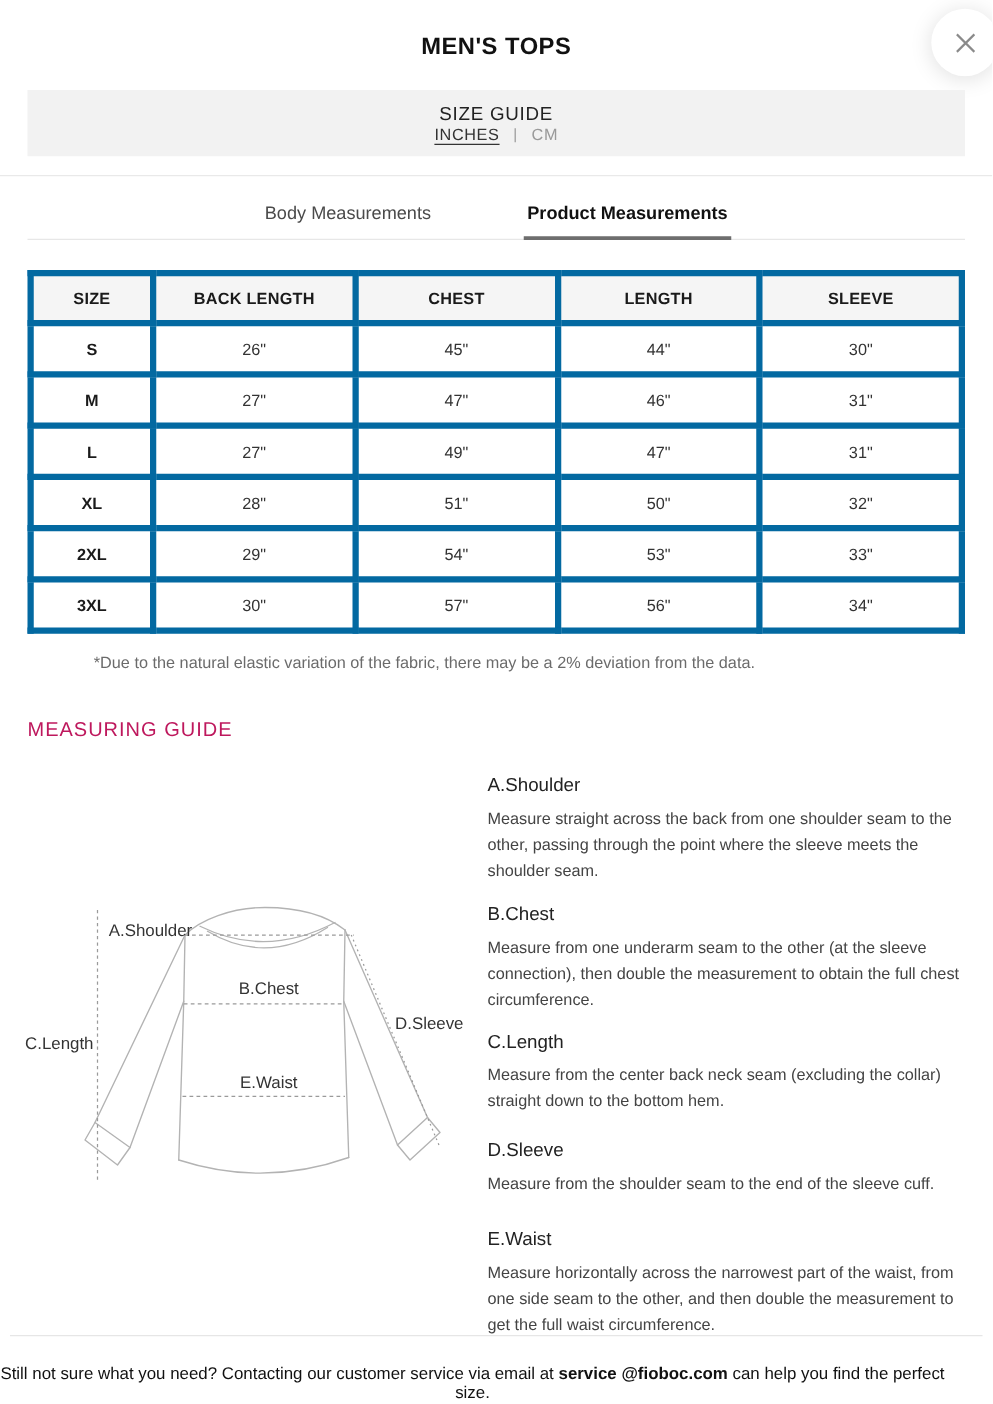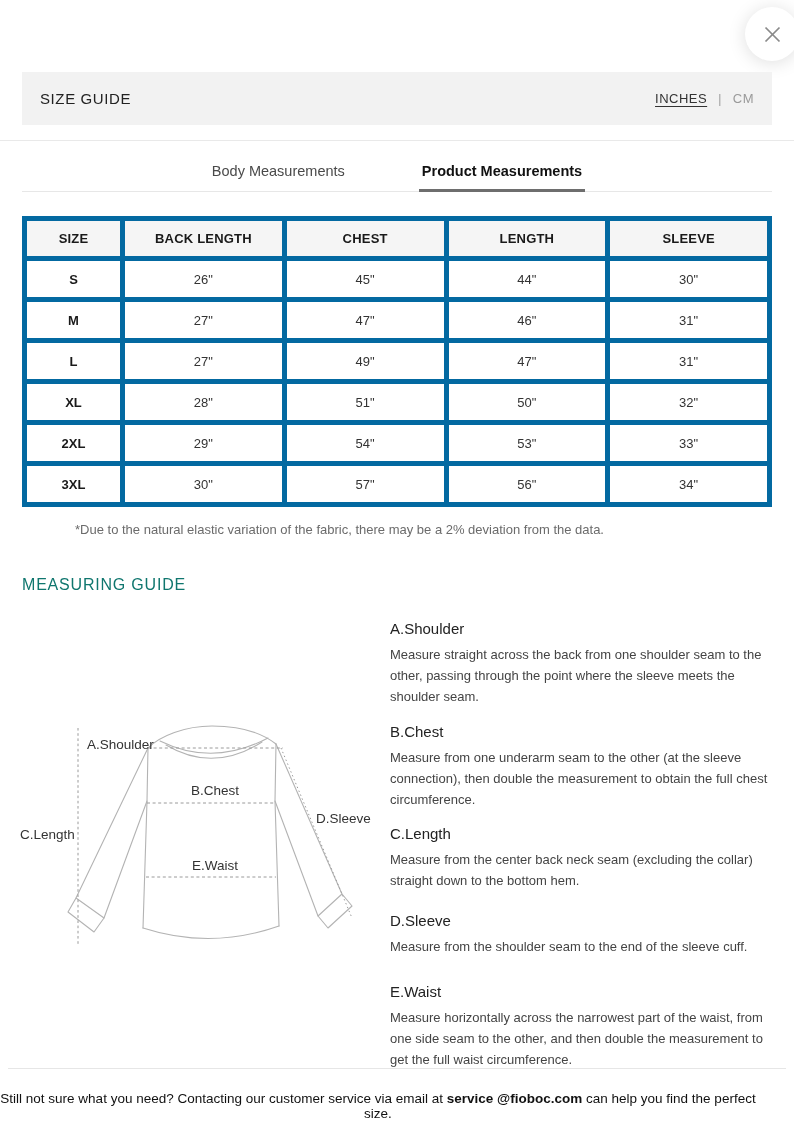--- a/index.html
+++ b/index.html
@@ -22,21 +22,21 @@
     box-shadow:0 2px 18px rgba(0,0,0,.13);
     display:flex; align-items:center; justify-content:center;
     cursor:pointer;
   }
   .close-btn svg { display:block; }
 
   
   .size-guide-bar {
     position:absolute; top:72px; left:22px; width:750px; height:53px;
     background:#f2f2f2; display:flex; align-items:center;
-    justify-content:space-between; padding:0 18px;
+    justify-content:center; padding:0 18px;flex-direction:column;
   }
   .size-guide-label { font-size:15px; letter-spacing:.6px; color:#222; }
   .unit-toggle { display:flex; align-items:center; font-size:13px; letter-spacing:.5px; }
   .unit-active { color:#333; text-decoration:underline; text-underline-offset:3px; cursor:pointer; }
   .unit-sep { color:#9a9a9a; margin:0 11px; font-size:12px; }
   .unit-inactive { color:#9a9a9a; cursor:pointer; }
 
   .divider-top {
     position:absolute; top:140px; left:0; width:794px; height:0;
     border-top:1px solid #e9e9e9;
@@ -76,21 +76,21 @@
   .col-size { width:98px; }
 
   .table-note {
     position:absolute; top:522px; left:0; width:679px;
     text-align:center; font-size:13px; color:#6b6b6b;
   }
 
   
   .mg-title {
     position:absolute; top:576px; left:22px;
-    font-size:16px; letter-spacing:.8px; color:#0f766e; font-weight:400;
+    font-size:16px; letter-spacing:.8px; color:#be185d; font-weight:400;
   }
 
   .diagram { position:absolute; top:722px; left:30px; width:360px; height:240px; }
   .diagram svg { position:absolute; top:0; left:0; }
   .diag-label {
     position:absolute; font-size:13.5px; color:#333; white-space:nowrap;
   }
   .lbl-shoulder { top:15px;  left:57px; }
   .lbl-chest    { top:61px;  left:161px; }
   .lbl-length   { top:105px; left:-10px; }
@@ -111,20 +111,21 @@
     position:absolute; top:1091px; left:0; width:756px;
     text-align:center; font-size:13.5px; color:#111;
   }
   .footer-text b { font-weight:bold; }
 </style>
 </head>
 <body>
 
 <div class="page">
 
+  <div class="modal-title">MEN'S TOPS</div>
   <div class="close-btn">
     <span>
       <svg width="19" height="19" viewBox="0 0 19 19">
         <line x1="2.5" y1="2.5" x2="16.5" y2="16.5" stroke="#8a8a8a" stroke-width="1.7"></line>
         <line x1="16.5" y1="2.5" x2="2.5" y2="16.5" stroke="#8a8a8a" stroke-width="1.7"></line>
       </svg>
     </span>
   </div>
 
   <div class="size-guide-bar">

